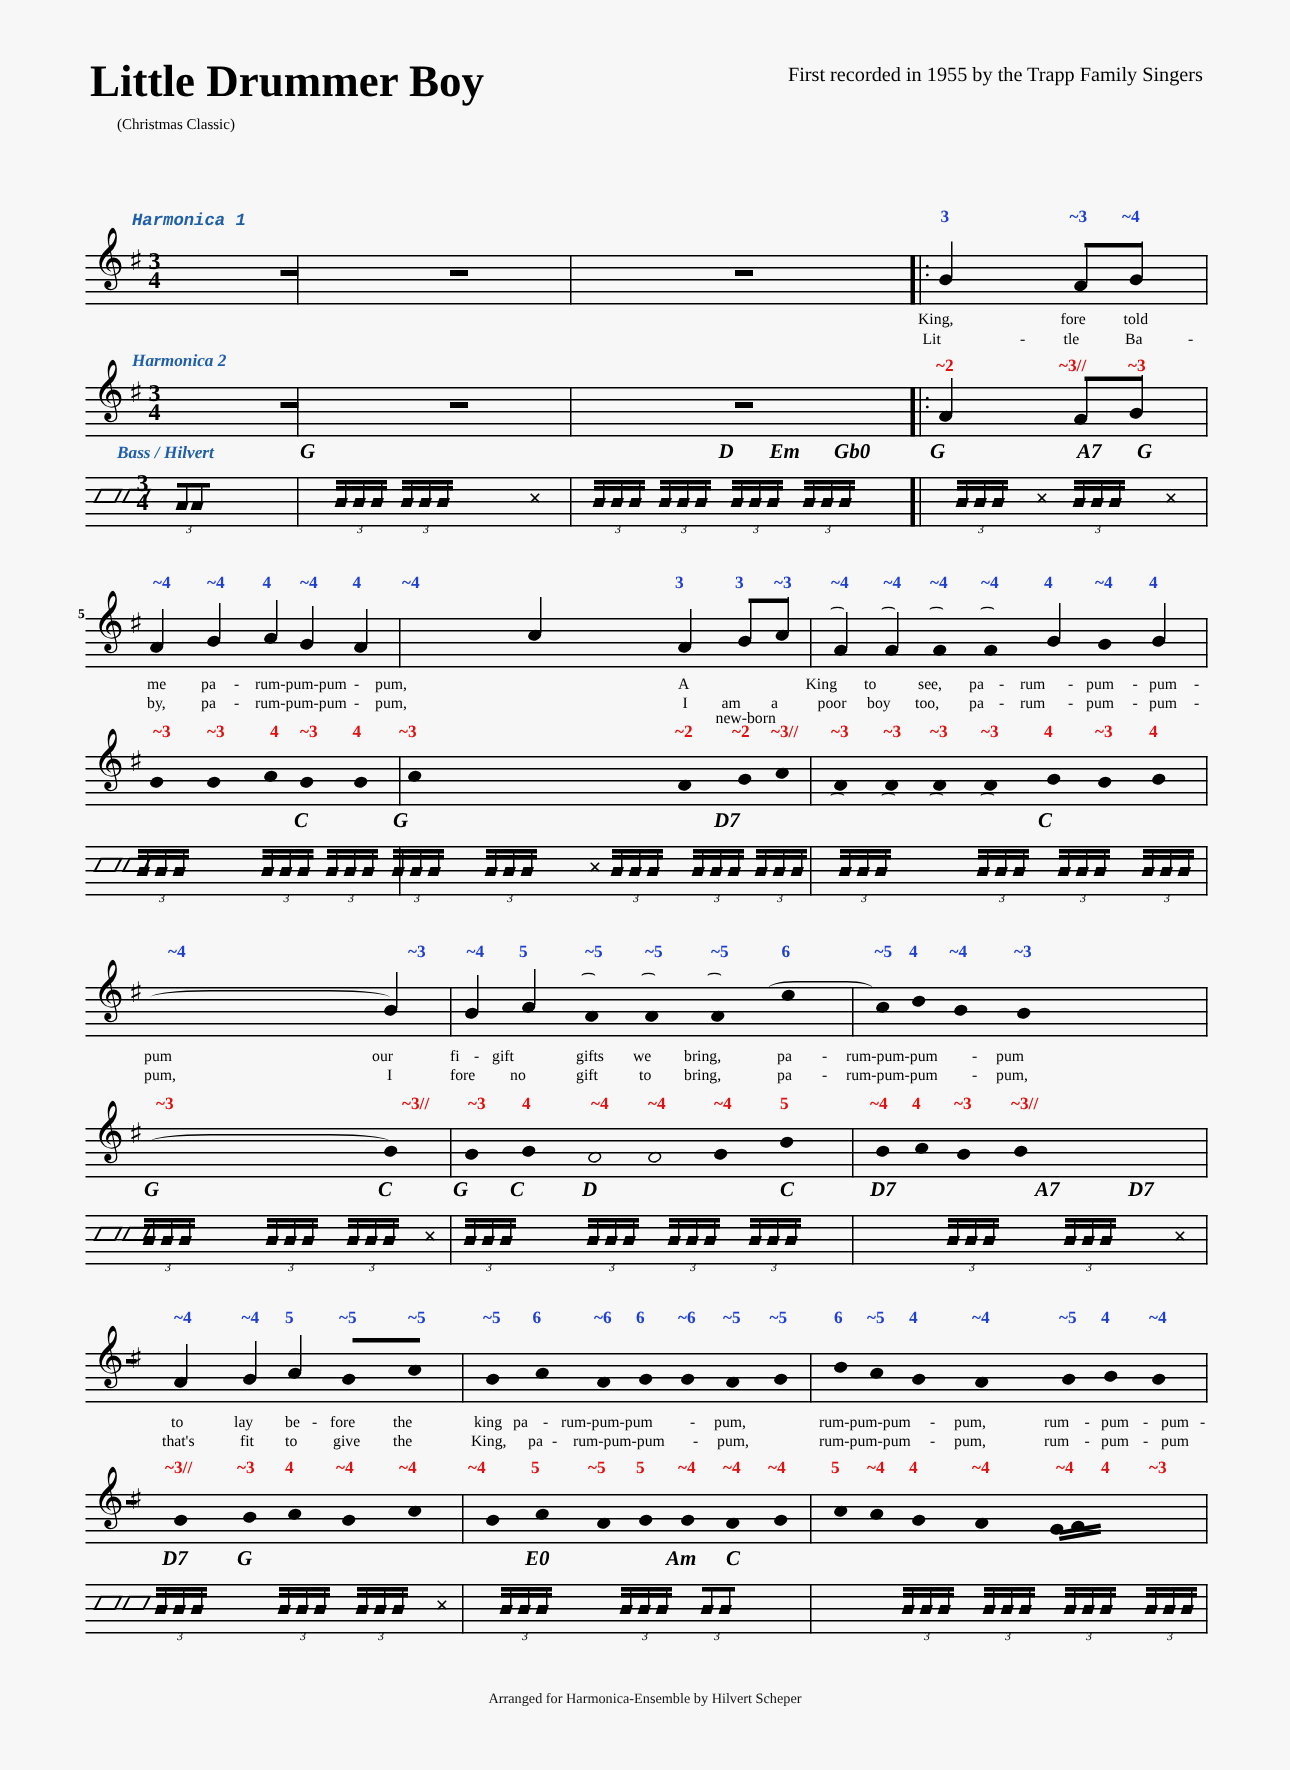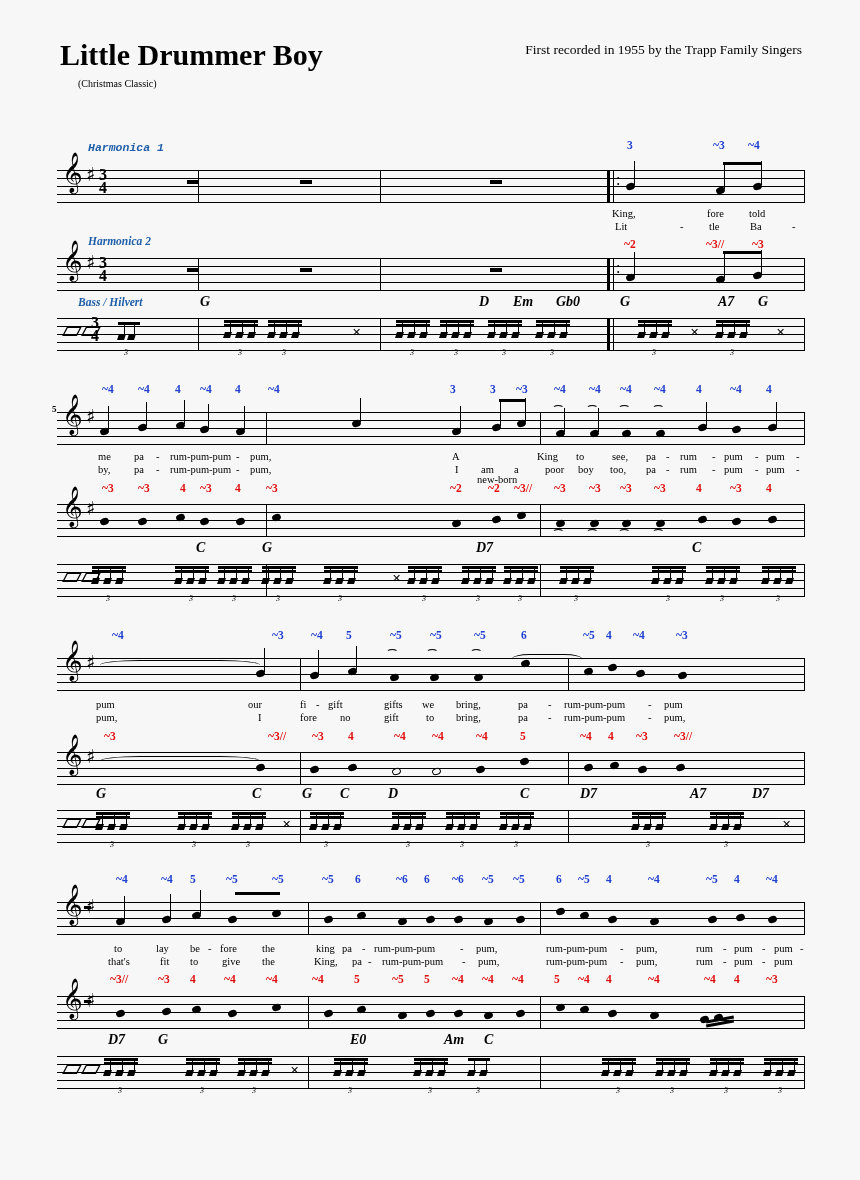--- a/index.html
+++ b/index.html
@@ -1248,13 +1248,14 @@
       <div class="perc-note" style="left:0; top:14px;"></div>
         <div class="stem" style="left:6px; top:4px; height:12px;"></div>
       <div class="perc-note" style="left:12px; top:14px;"></div>
         <div class="stem" style="left:18px; top:4px; height:12px;"></div>
       <div class="perc-note" style="left:24px; top:14px;"></div>
         <div class="stem" style="left:30px; top:4px; height:12px;"></div>
       <div class="trip" style="left:14px; top:30px;">3</div>
     </div>
   </div>
 
+  <div class="footer">Arranged for Harmonica-Ensemble by Hilvert Scheper</div>
 </div>
 
 </body></html>

